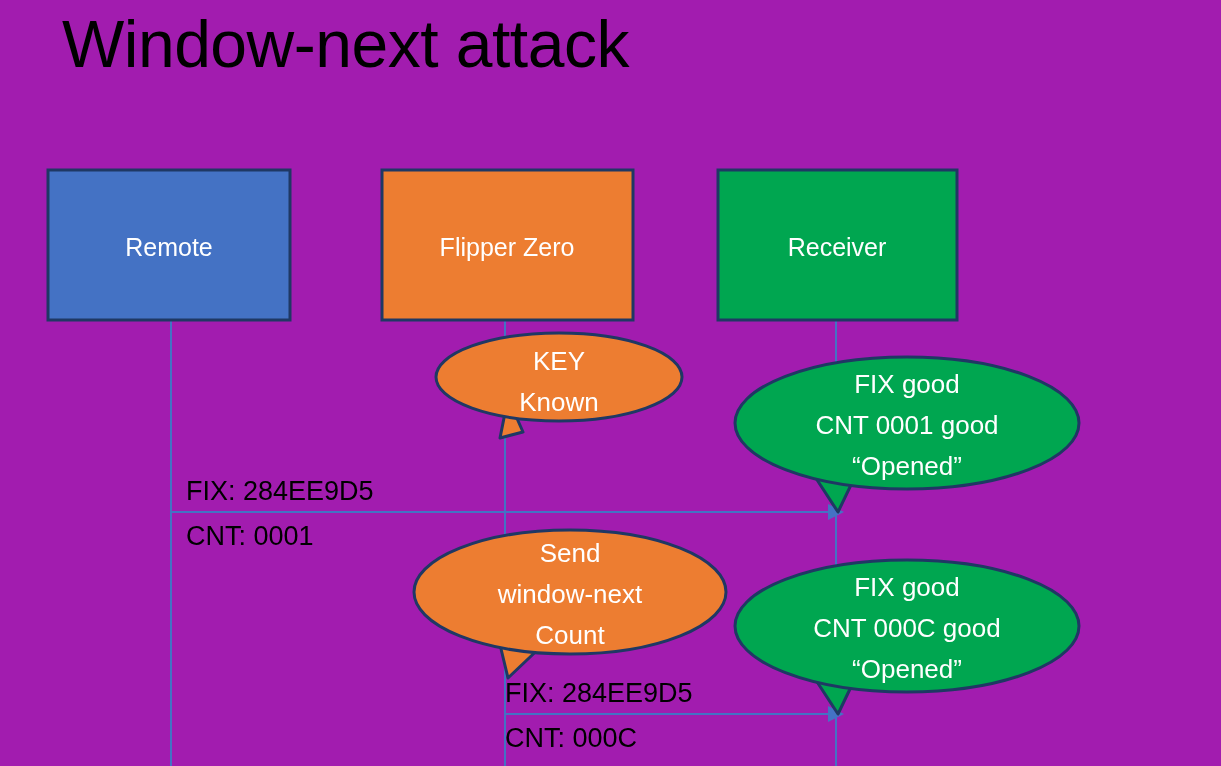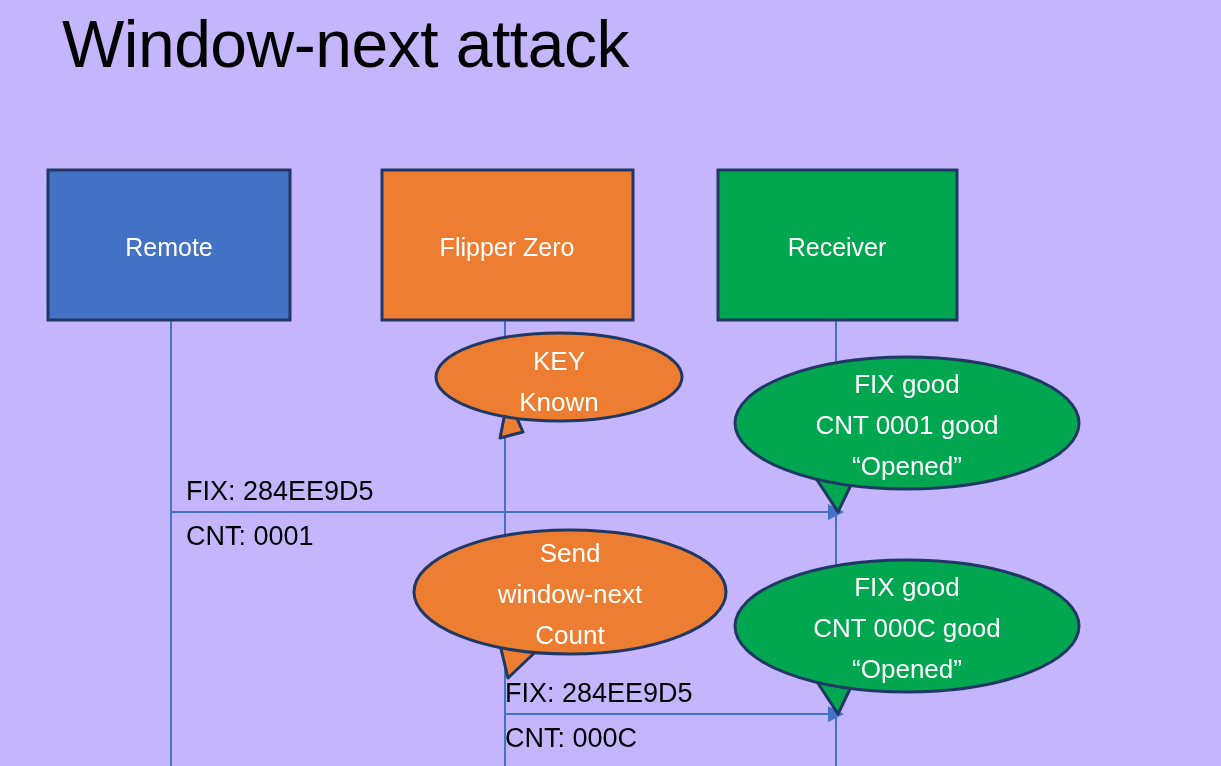--- a/index.html
+++ b/index.html
@@ -12,21 +12,21 @@
     width: 1221px;
     height: 766px;
     position: relative;
     overflow: hidden;
   }
   #slide {
     position: absolute;
     left: 0; top: 0;
     width: 1221px;
     height: 766px;
-    background: #c4b5fd;
+    background: #a21caf;
     text-align: center;
   }
   #slide-title {
     position: absolute;
     left: 62px;
     top: 2px;
     font-size: 66px;
     line-height: 84px;
     font-weight: 400;
     color: #000000;

